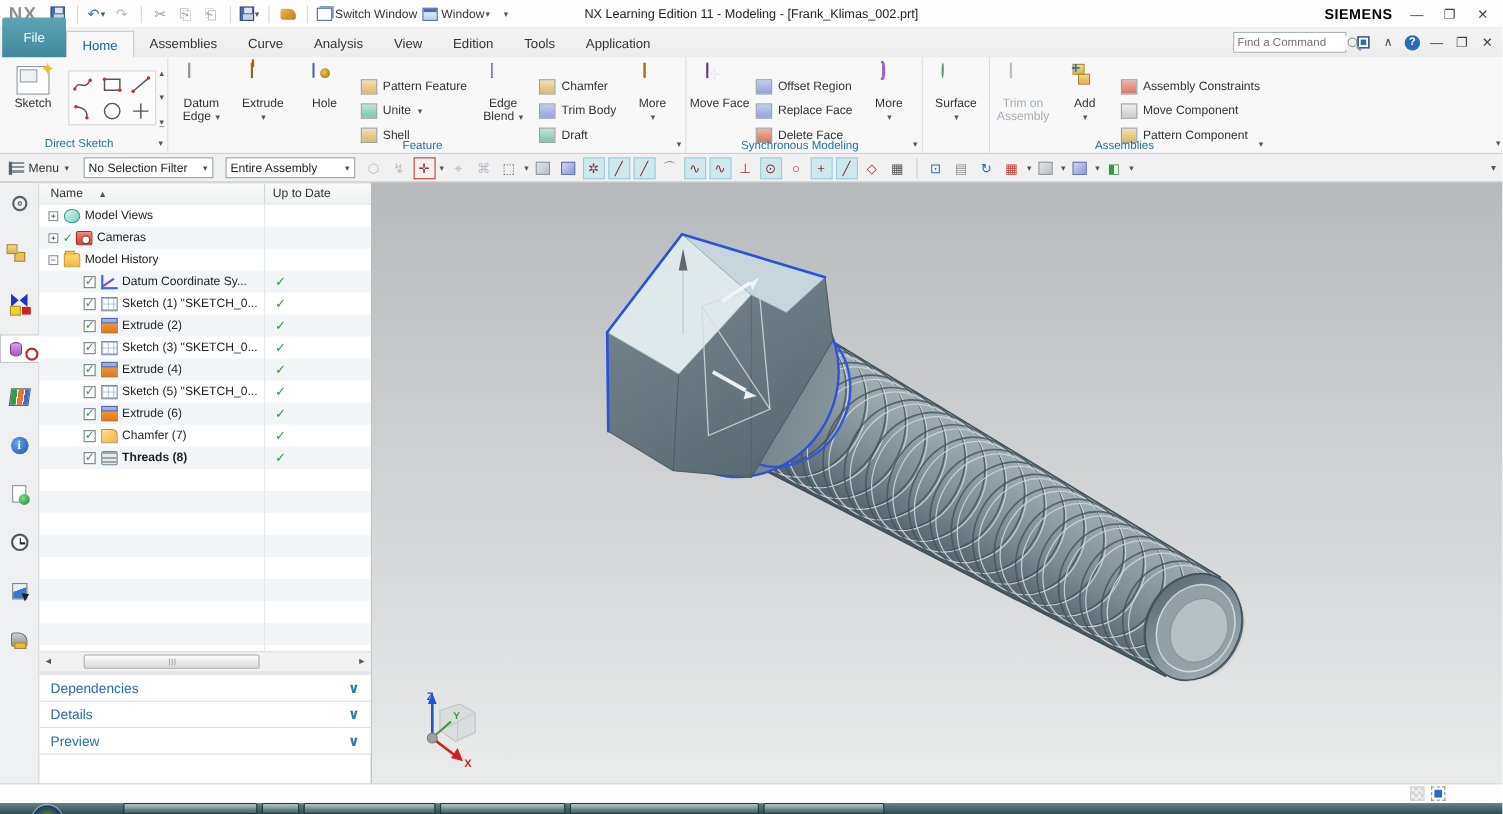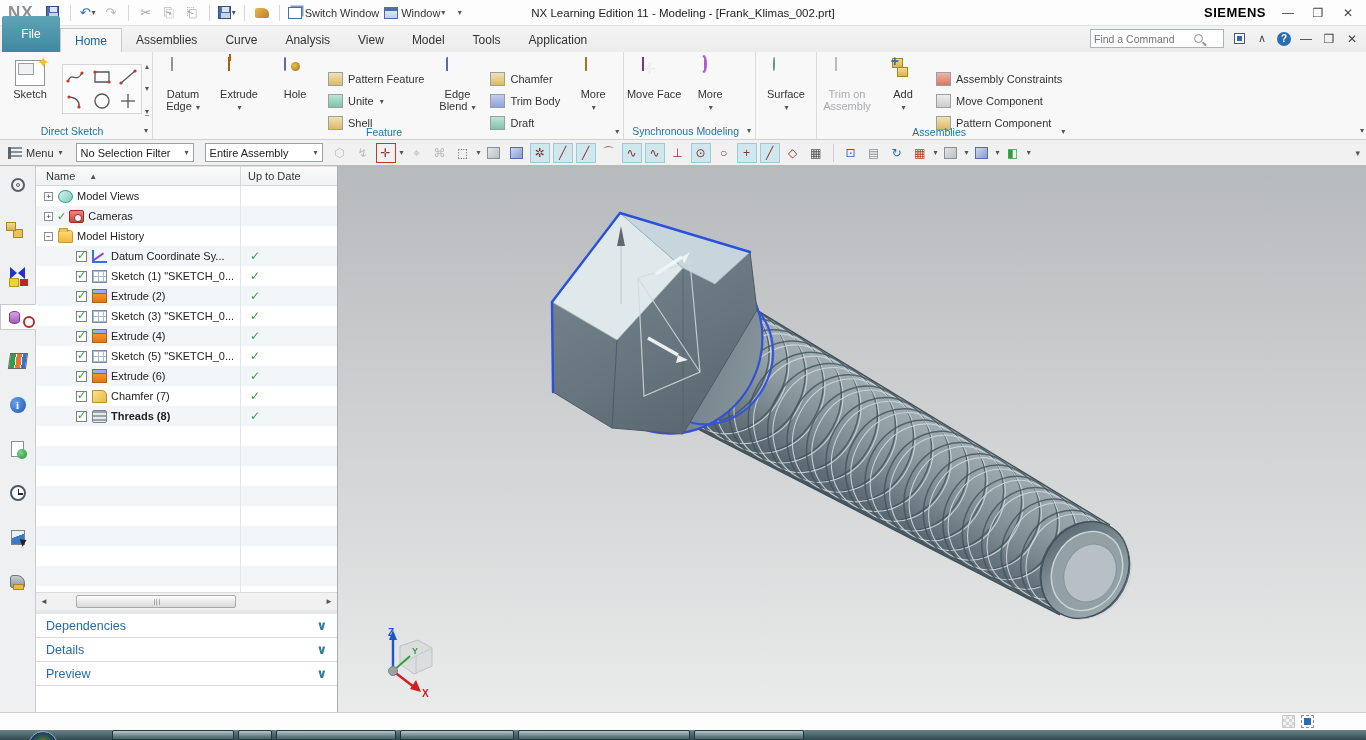--- a/index.html
+++ b/index.html
@@ -27,21 +27,21 @@
   .tb-right { margin-left:auto; display:flex; align-items:center; gap:14px; padding-right:10px; }
   .brand { color:#000000; font-weight:bold; font-size:13px; letter-spacing:0.5px; }
   .wc { color:#444; font-size:12px; width:16px; text-align:center; }
 
   
   .tabrow { height:26px; background:linear-gradient(#f4f4f4,#ececec); display:flex; align-items:flex-end; position:relative; }
   .tab-file { width:58px; height:36px; background:linear-gradient(#5fa3b5,#3f89a0); color:#fff; display:flex; align-items:center; justify-content:center; font-size:12px; margin-left:2px; border-radius:2px 2px 0 0; }
   .tab { padding:0 14px; height:24px; display:flex; align-items:center; font-size:12px; color:#333; }
   .tab.active { background:#f8f8f8; border:1px solid #c9c9c9; border-bottom:none; color:#1464a0; }
   .tabrow-right { position:absolute; right:6px; top:3px; display:flex; align-items:center; gap:7px; }
-  .findbox { width:134px; height:19px; border:1px solid #a8b6bc; background:#fff; display:flex; align-items:center; padding:0 3px; }
+  .findbox { width:103px; height:19px; border:1px solid #a8b6bc; background:#fff; display:flex; align-items:center; padding:0 3px; }
   .findbox input { border:none; outline:none; width:100px; font-size:10.5px; color:#9aa0a4; font-family:inherit; }
   .mag { width:9px; height:9px; border:1.5px solid #8a9196; border-radius:50%; position:relative; flex:none; }
   .mag::after { content:""; position:absolute; width:5px; height:1.5px; background:#8a9196; transform:rotate(45deg); left:7px; top:8px; }
   .tr-ic { width:16px; height:16px; display:flex; align-items:center; justify-content:center; font-size:11px; color:#445; }
   .selrect { width:11px; height:11px; border:1px solid #557; background:#2a6db5; box-shadow:inset 0 0 0 2px #fff; }
   .helpdot { width:14px; height:14px; border-radius:50%; background:#2a6db5; color:#fff; font-size:10px; font-weight:bold; display:flex; align-items:center; justify-content:center; }
 
   
   .ribbon { height:88px; background:#f8f8f8; border-bottom:1px solid #d0d0d0; display:flex; }
   .rgroup { display:flex; flex-direction:column; border-right:1px solid #dcdcdc; padding:0 2px; }
@@ -243,21 +243,21 @@
   </div>
 </div>
 
 <div class="tabrow">
   <div class="tab-file">File</div>
   <div class="tab active">Home</div>
   <div class="tab">Assemblies</div>
   <div class="tab">Curve</div>
   <div class="tab">Analysis</div>
   <div class="tab">View</div>
-  <div class="tab">Model</div>
+  <div class="tab">Edition</div>
   <div class="tab">Tools</div>
   <div class="tab">Application</div>
   <div class="tabrow-right">
     <div class="findbox">
       <input placeholder="Find a Command" style="">
       <span class="mag"></span>
     </div>
     <span class="tr-ic">
         <span class="selrect"></span>
       </span>
@@ -380,20 +380,34 @@
       </div>
     </div>
     <div class="rlabel"><span>Feature</span><span class="gcaret">▾</span></div>
   </div>
 
   <div class="rgroup">
     <div class="rcontent">
       <div class="bigbtn">
         <span class="bicon"><span class="shp-moveface"></span></span>
         <span class="blabel">Move Face</span>
+      </div>
+      <div class="smallstack">
+        <div class="smallbtn">
+            <span class="sicon mini blue"></span>
+            <span class="slabel">Offset Region</span>
+          </div>
+        <div class="smallbtn">
+            <span class="sicon mini blue"></span>
+            <span class="slabel">Replace Face</span>
+          </div>
+        <div class="smallbtn">
+            <span class="sicon mini red"></span>
+            <span class="slabel">Delete Face</span>
+          </div>
       </div>
       <div class="bigbtn">
         <span class="bicon"><span class="shp-sync-more"></span></span>
         <span class="blabel"><span>More</span><br><span class="caret">▾</span></span>
       </div>
     </div>
     <div class="rlabel"><span>Synchronous Modeling</span><span class="gcaret">▾</span></div>
   </div>
 
   <div class="rgroup">

